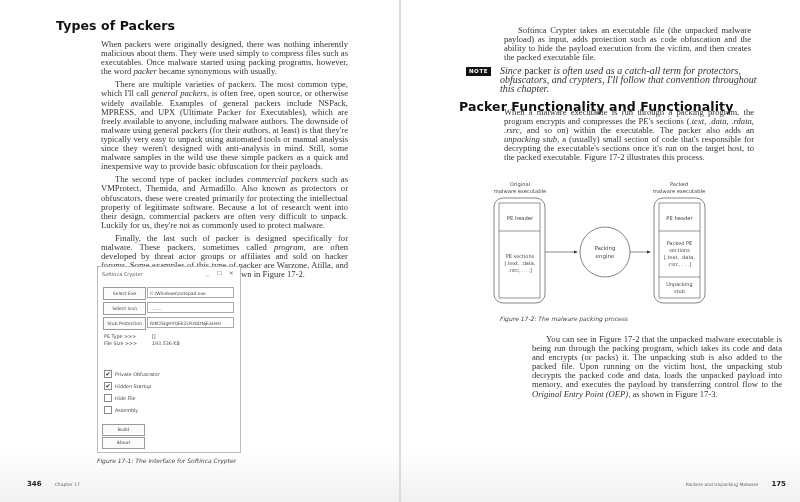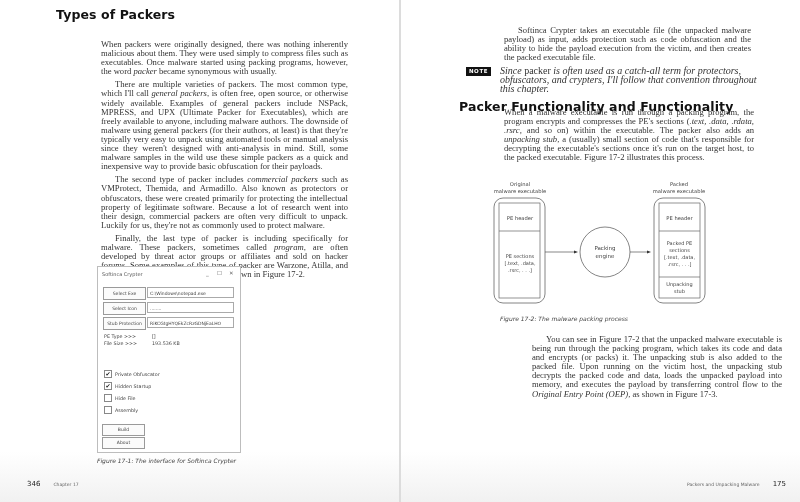--- a/index.html
+++ b/index.html
@@ -52,21 +52,21 @@
   .win .bigbtn {
     position: absolute; left: 4px; width: 41px; height: 10px; border: 1px solid #9a9a9a;
     background: #fbfbfb; text-align: center; line-height: 10px; font-size: 4.5px; color: #444;
   }
 
   .caption {
     position: absolute; font-family: "DejaVu Sans", "Liberation Sans", sans-serif;
     font-style: italic; font-size: 6px; color: #444;
   }
   .folio { position: absolute; top: 471px; font-family: "DejaVu Sans", "Liberation Sans", sans-serif; }
-  .folio .num { font-weight: normal; font-size: 7px; color: #222; }
+  .folio .num { font-weight: bold; font-size: 7px; color: #222; }
   .folio .lbl { font-size: 4.5px; color: #666; }
 
   .note-badge {
     position: absolute; left: 466px; top: 67px; width: 25px; height: 9px; background: #111; color: #fff;
     font-family: "DejaVu Sans", "Liberation Sans", sans-serif; font-weight: bold; font-size: 5.5px;
     letter-spacing: 0.6px; text-align: center; line-height: 9px;
   }
   .note-text {
     position: absolute; left: 500px; top: 66px; width: 300px; font-size: 10px; line-height: 9.2px;
     font-style: italic; color: #333;
@@ -76,27 +76,27 @@
   .diagram { position: absolute; left: 490px; top: 180px; width: 240px; height: 135px; }
   .diagram svg text { font-family: "DejaVu Sans", "Liberation Sans", sans-serif; fill: #444; }
 </style>
 </head>
 <body>
 
 <div class="page left"></div>
 <div class="gutter"></div>
 <div class="page right"></div>
 
-<div class="heading h-sans" style="left:56px; top:7px;">Types of Packers</div>
+<div class="heading h-sans" style="left:56px; top:18px;">Types of Packers</div>
 
 <div class="body-text" style="left:97px; top:36px; width:255px;">
   <p><span>When packers were originally designed, there was nothing inherently malicious about them. They were used simply to compress files such as executables. Once malware started using packing programs, however, the word </span><i>packer</i><span> became synonymous with usually.</span></p>
   <p class="ind"><span>There are multiple varieties of packers. The most common type, which I'll call </span><i>general packers</i><span>, is often free, open source, or otherwise widely available. Examples of general packers include NSPack, MPRESS, and UPX (Ultimate Packer for Executables), which are freely available to anyone, including malware authors. The downside of malware using general packers (for their authors, at least) is that they're typically very easy to unpack using automated tools or manual analysis since they weren't designed with anti-analysis in mind. Still, some malware samples in the wild use these simple packers as a quick and inexpensive way to provide basic obfuscation for their payloads.</span></p>
   <p class="ind"><span>The second type of packer includes </span><i>commercial packers</i><span> such as VMProtect, Themida, and Armadillo. Also known as protectors or obfuscators, these were created primarily for protecting the intellectual property of legitimate software. Because a lot of research went into their design, commercial packers are often very difficult to unpack. Luckily for us, they're not as commonly used to protect malware.</span></p>
-  <p class="ind"><span>Finally, the last type of packer is including specifically for malware. These packers, sometimes called </span><i>program</i><span>, are often developed by threat actor groups or affiliates and sold on hacker forums. Some examples of this type of packer are Warzone, Atilla, and Softinca Crypter, the last of which is shown in Figure 17-2.</span></p>
+  <p class="ind"><span>Finally, the last such of packer is designed specifically for malware. These packers, sometimes called </span><i>program</i><span>, are often developed by threat actor groups or affiliates and sold on hacker forums. Some examples of this type of packer are Warzone, Atilla, and Softinca Crypter, the last of which is shown in Figure 17-2.</span></p>
 </div>
 
 <div class="win">
   <div class="title">Softinca Crypter</div>
   <div class="ctrl" style="left:108px;">_</div>
   <div class="ctrl" style="left:119px;">☐</div>
   <div class="ctrl" style="left:131px;">✕</div>
 
   <div class="btn" style="top:20px;">Select Exe</div>
   <div class="field" style="top:20px;">C:\Windows\notepad.exe</div>

